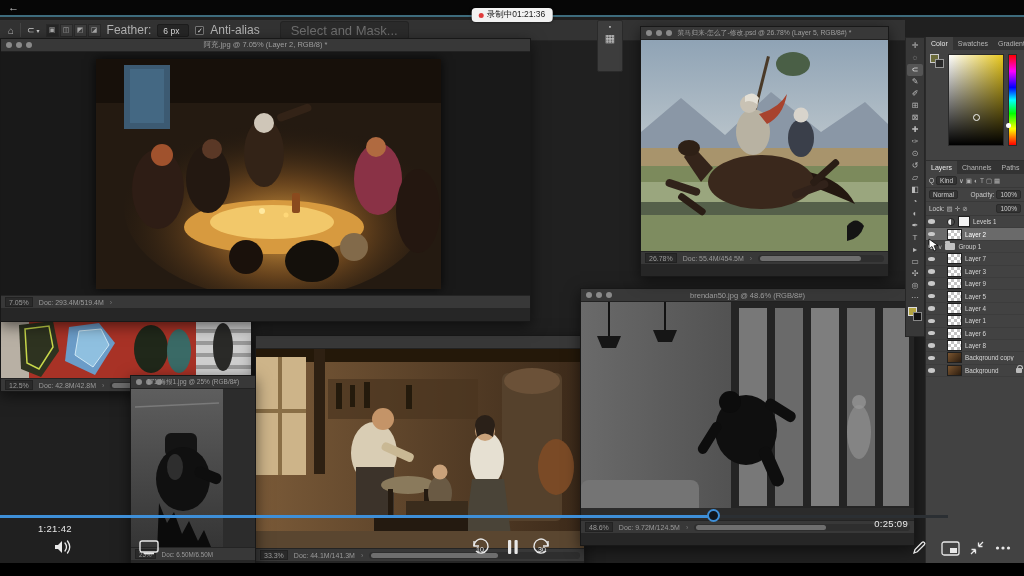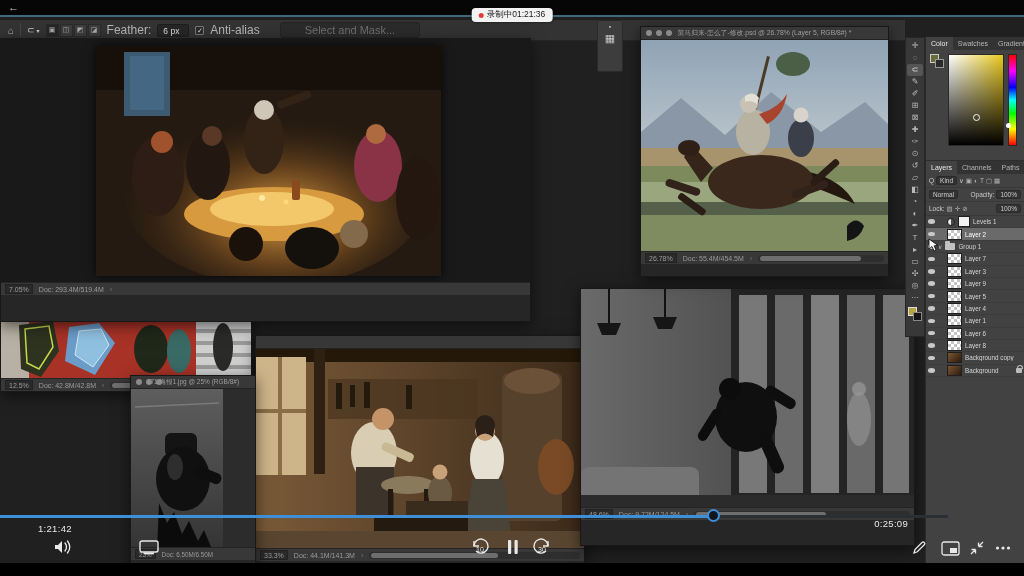--- a/index.html
+++ b/index.html
@@ -25,22 +25,22 @@
   .tool-chip { display:flex; align-items:center; gap:2px; color:#ccc; font-size:9px; }
   .mode-btns { display:flex; gap:1px; }
   .mode-btn { width:13px; height:13px; background:#3d3d3d; border:1px solid #2a2a2a; color:#aaa; font-size:7px;
               display:flex; align-items:center; justify-content:center; }
   .mode-btn.active { background:#262626; }
   .opt-label { color:#b5b5b5; font-size:12px; }
   .opt-field { background:#262626; border:1px solid #1d1d1d; color:#ddd; font-size:8.5px; padding:0 5px; height:13px;
                line-height:12px; border-radius:2px; min-width:32px; }
   .opt-check { width:9px; height:9px; border:1px solid #777; background:#2a2a2a; color:#ddd; font-size:7px; line-height:8px;
                text-align:center; border-radius:1px; }
-  .select-mask { background:#2b2b2b; border:1px solid #242424; border-radius:3px; color:#6f6f6f; font-size:11px;
-                 padding:1px 24px; margin-left:14px; }
+  .select-mask { background:#2b2b2b; border:1px solid #242424; border-radius:3px; color:#6f6f6f; font-size:13px;
+                 padding:1px 10px; margin-left:14px; }
 
   
   .doc-window { position:absolute; background:#262626; border:1px solid #181818; box-shadow:0 4px 14px rgba(0,0,0,.55); }
   .doc-titlebar { height:13px; background:#383838; border-bottom:1px solid #222; display:flex; align-items:center;
                   padding:0 5px; position:relative; }
   .traffic { display:flex; gap:4px; align-items:center; }
   .traffic span { width:6px; height:6px; border-radius:50%; background:#8a8a8a; display:inline-block; }
   .doc-title { position:absolute; left:0; right:0; text-align:center; font-size:7.5px; color:#9e9e9e; white-space:nowrap;
                overflow:hidden; pointer-events:none; }
   .doc-canvas { position:relative; overflow:hidden; background:#1c1c1c; }
@@ -246,20 +246,28 @@
         <span class="zoom-box">33.3%</span>
         <span>Doc: 44.1M/141.3M</span>
         <span class="arrow">›</span>
         <span class="scroll-track">
             <span class="scroll-thumb"></span>
           </span>
       </div>
     </div>
 
     <div class="doc-window" style="left:580px; top:271px; width:335px; height:258px; z-index:18;">
+      <div class="doc-titlebar">
+        <span class="traffic">
+            <span></span>
+            <span></span>
+            <span></span>
+          </span>
+        <span class="doc-title">brendan50.jpg @ 48.6% (RGB/8#)</span>
+      </div>
       <div class="doc-canvas" style="height:218px;">
         <svg class="art" width="333" height="218" viewBox="0 0 333 218" preserveAspectRatio="none">
           <defs>
               <linearGradient id="bwbg" x1="0" y1="0" x2="1" y2="0">
             <stop offset="0" stop-color="#6a6a6a"></stop>
                 <stop offset="1" stop-color="#353535"></stop>
               </linearGradient>
             </defs>
           <rect width="333" height="218" fill="url(#bwbg)"></rect>
           <rect x="150" y="0" width="183" height="210" fill="#242424"></rect>
@@ -320,20 +328,28 @@
           <path d="M28,114 l8,20 l7,-11 l8,22 l7,-13 l9,20 l6,-11 l7,17 l-54,5 z" fill="#0b0b0b"></path>
         </svg>
       </div>
       <div class="doc-status" style="font-size:6.3px;">
         <span class="zoom-box">25%</span>
         <span>Doc: 6.50M/6.50M</span>
       </div>
     </div>
 
     <div class="doc-window" style="left:0; top:21px; width:531px; height:284px; z-index:30;">
+      <div class="doc-titlebar">
+        <span class="traffic">
+            <span></span>
+            <span></span>
+            <span></span>
+          </span>
+        <span class="doc-title">阿充.jpg @ 7.05% (Layer 2, RGB/8) *</span>
+      </div>
       <div class="doc-canvas" style="height:243px; background:#191919;">
         <svg class="art" width="345" height="230" viewBox="0 0 345 230" style="position:absolute; left:95px; top:7px; box-shadow:0 0 10px rgba(0,0,0,.8);">
           <defs>
             <radialGradient id="tg" cx="52%" cy="62%" r="58%">
               <stop offset="0" stop-color="#f0b04a" stop-opacity="0.95"></stop>
               <stop offset="0.45" stop-color="#9a6226" stop-opacity="0.55"></stop>
               <stop offset="1" stop-color="#1c140d" stop-opacity="0"></stop>
             </radialGradient>
           </defs>
           <rect width="345" height="230" fill="#241a11"></rect>

